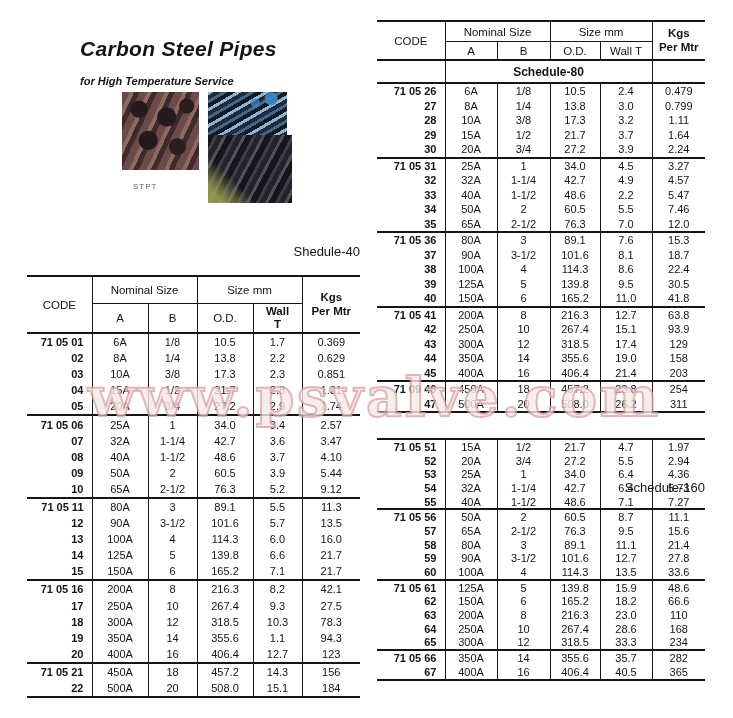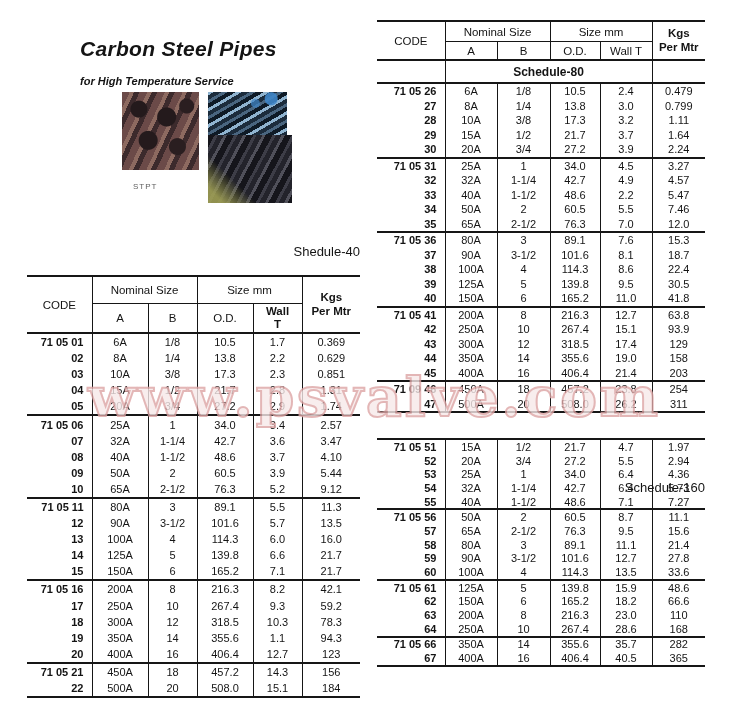--- a/index.html
+++ b/index.html
@@ -255,21 +255,21 @@
           <td class="c3">216.3</td>
           <td class="c4">8.2</td>
           <td class="c5">42.1</td>
         </tr>
         <tr>
           <td class="c0">17</td>
           <td class="c1">250A</td>
           <td class="c2">10</td>
           <td class="c3">267.4</td>
           <td class="c4">9.3</td>
-          <td class="c5">59.2</td>
+          <td class="c5">27.5</td>
         </tr>
         <tr>
           <td class="c0">18</td>
           <td class="c1">300A</td>
           <td class="c2">12</td>
           <td class="c3">318.5</td>
           <td class="c4">10.3</td>
           <td class="c5">78.3</td>
         </tr>
         <tr>
@@ -637,20 +637,28 @@
           <td class="c5">110</td>
         </tr>
         <tr>
           <td class="c0">64</td>
           <td class="c1">250A</td>
           <td class="c2">10</td>
           <td class="c3">267.4</td>
           <td class="c4">28.6</td>
           <td class="c5">168</td>
         </tr>
+        <tr>
+          <td class="c0">65</td>
+          <td class="c1">300A</td>
+          <td class="c2">12</td>
+          <td class="c3">318.5</td>
+          <td class="c4">33.3</td>
+          <td class="c5">234</td>
+        </tr>
         <tr class="gs">
           <td class="c0">71 05 66</td>
           <td class="c1">350A</td>
           <td class="c2">14</td>
           <td class="c3">355.6</td>
           <td class="c4">35.7</td>
           <td class="c5">282</td>
         </tr>
         <tr>
           <td class="c0">67</td>

